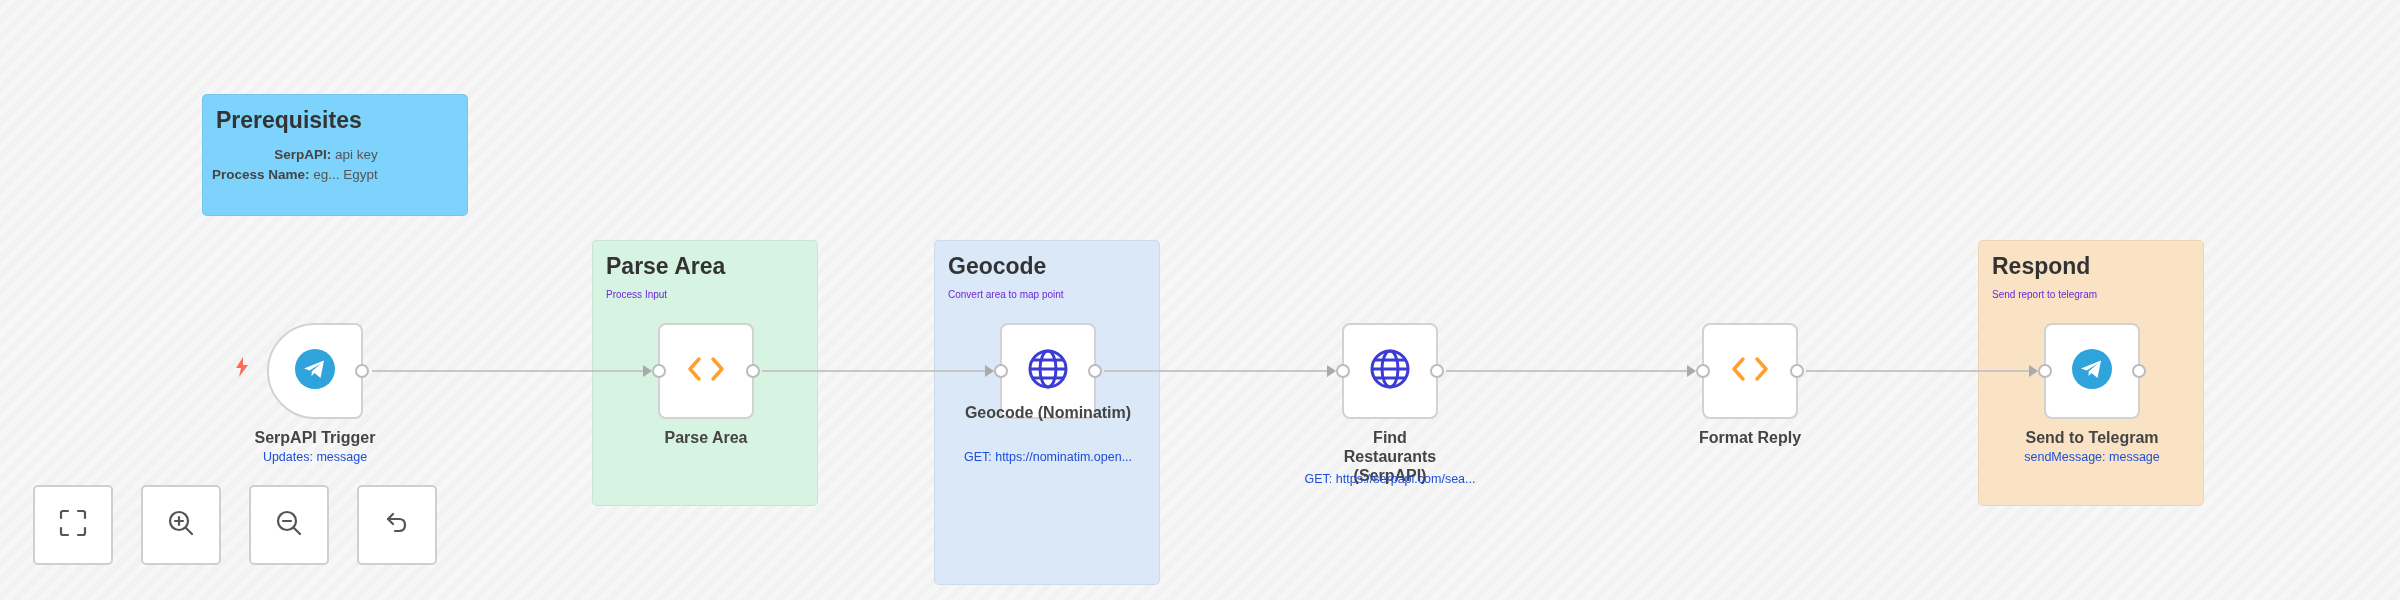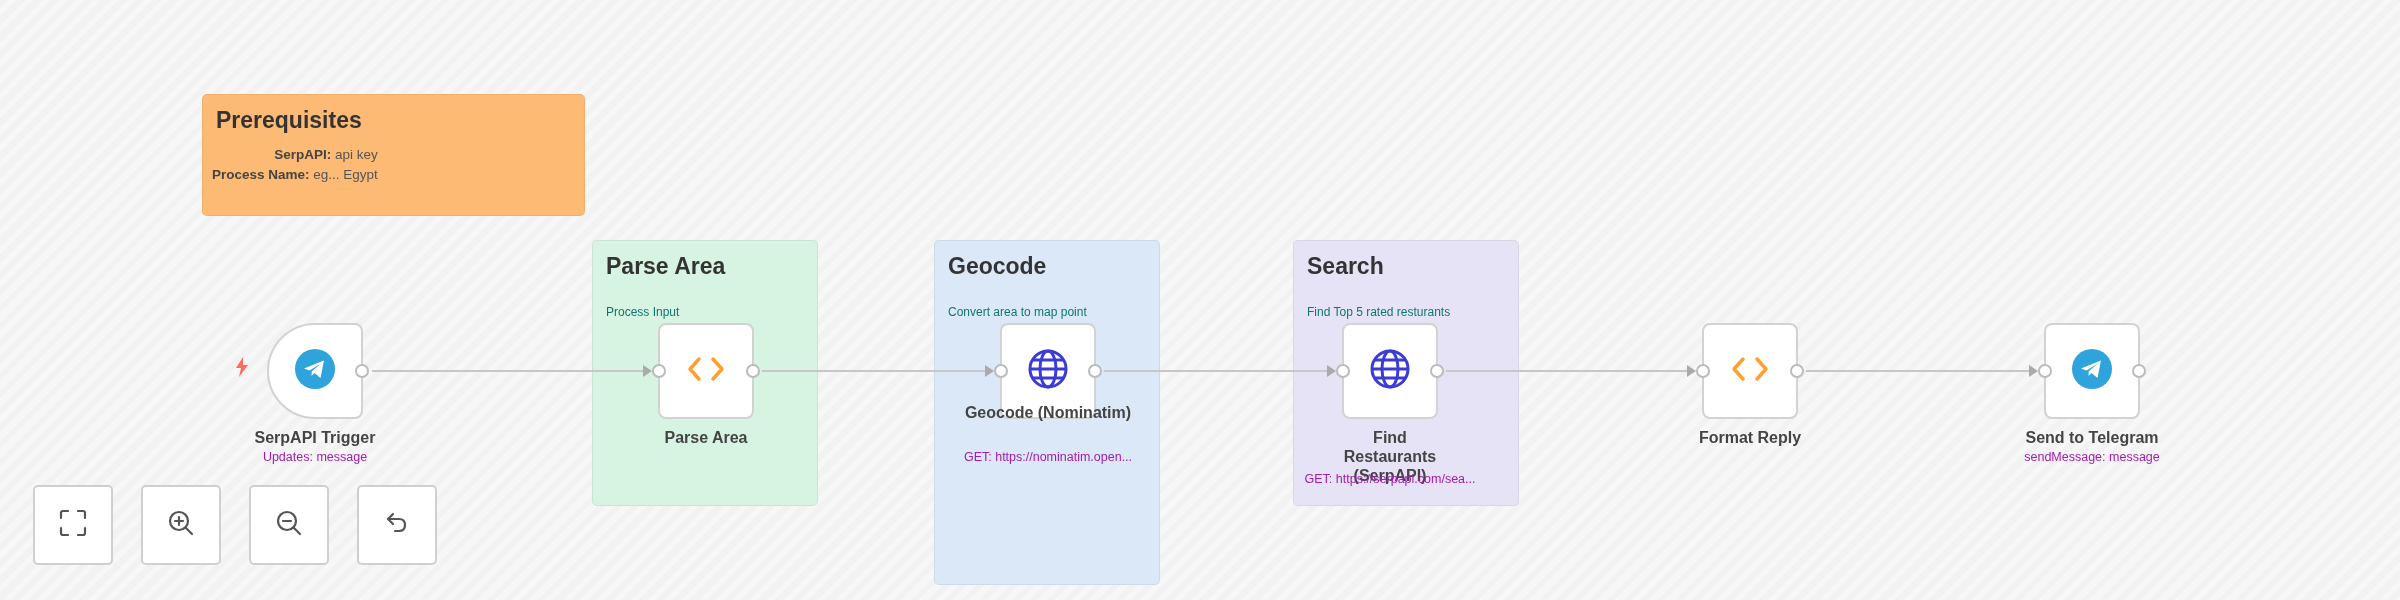--- a/index.html
+++ b/index.html
@@ -8,69 +8,69 @@
       font-family: "Liberation Sans", sans-serif;
       background-color:#f5f5f5;
       background-image: repeating-linear-gradient(135deg, #f2f2f2 0px, #f2f2f2 6px, #f7f7f7 6px, #f7f7f7 12px);
     }
     .canvas { position:absolute; left:0; top:0; width:2400px; height:600px; }
     .sticky {
       position:absolute; border-radius:5px; box-sizing:border-box;
       border:1px solid rgba(0,0,0,0.06);
     }
     .sticky .s-title { position:absolute; left:13px; top:12px; font-size:23px; font-weight:bold; color:#333; }
-    .sticky .s-sub { position:absolute; left:13px; top:64px; font-size:12px; color:#0f766e; white-space:nowrap; }
+    .sticky .s-sub { position:absolute; left:13px; top:48px; font-size:10px; color:#6d28d9; white-space:nowrap; }
     .prereq .line { font-size:13.5px; color:#555; line-height:20px; }
     .prereq .line b { color:#444; }
     .prereq .lines { position:absolute; left:9px; top:50px;text-align:right; }
     .node {
       position:absolute; width:96px; height:96px; background:#fff;
       border:2px solid #d2d2d2; border-radius:8px; box-sizing:border-box;
       display:flex; align-items:center; justify-content:center;
     }
     .node.trigger { border-radius:48px 8px 8px 48px; }
     .handle {
       position:absolute; width:14px; height:14px; border-radius:50%;
       background:#fff; border:2px solid #bbb; box-sizing:border-box;
     }
     .n-label { position:absolute; width:220px; text-align:center; font-size:16px; color:#444; font-weight:600; line-height:19px; }
-    .n-sub { position:absolute; width:220px; text-align:center; font-size:12.5px; color:#a21caf; white-space:nowrap; overflow:hidden; }
+    .n-sub { position:absolute; width:220px; text-align:center; font-size:12.5px; color:#1d4ed8; white-space:nowrap; overflow:hidden; }
     .edge { position:absolute; height:2px; background:#c7c7c7; }
     .arrow { position:absolute; width:0; height:0; border-top:6px solid transparent; border-bottom:6px solid transparent; border-left:9px solid #aaa; }
     .ctrl {
       position:absolute; top:485px; width:80px; height:80px; background:#fff;
       border:2px solid #cfcfcf; border-radius:5px; box-sizing:border-box;
       display:flex; align-items:center; justify-content:center;
     }
     .bolt { position:absolute; color:#ff6d5a; font-size:20px; font-weight:bold; }
   </style>
 </head>
 <body>
 
 <div class="canvas">
 
-  <div class="sticky prereq" style="left:202px;top:94px;width:383px;height:122px;background:#fdba74;">
+  <div class="sticky prereq" style="left:202px;top:94px;width:266px;height:122px;background:#7dd3fc;">
     <div class="s-title">Prerequisites</div>
     <div class="lines">
       <div class="line"><b>SerpAPI:</b><span> api key</span></div>
       <div class="line"><b>Process Name:</b><span> eg... Egypt</span></div>
     </div>
   </div>
 
   <div class="sticky" style="left:592px;top:240px;width:226px;height:266px;background:#d7f3e2;">
     <div class="s-title">Parse Area</div>
     <div class="s-sub">Process Input</div>
   </div>
   <div class="sticky" style="left:934px;top:240px;width:226px;height:345px;background:#dbe8f7;">
     <div class="s-title">Geocode</div>
     <div class="s-sub">Convert area to map point</div>
   </div>
-  <div class="sticky" style="left:1293px;top:240px;width:226px;height:266px;background:#e6e3f6;">
-    <div class="s-title">Search</div>
-    <div class="s-sub">Find Top 5 rated resturants</div>
+  <div class="sticky" style="left:1978px;top:240px;width:226px;height:266px;background:#f9e3c4;">
+    <div class="s-title">Respond</div>
+    <div class="s-sub">Send report to telegram</div>
   </div>
 
   <div class="edge" style="left:372px;top:370px;width:278px;"></div>
   <div class="arrow" style="left:643px;top:365px;"></div>
   <div class="edge" style="left:762px;top:370px;width:230px;"></div>
   <div class="arrow" style="left:985px;top:365px;"></div>
   <div class="edge" style="left:1104px;top:370px;width:230px;"></div>
   <div class="arrow" style="left:1327px;top:365px;"></div>
   <div class="edge" style="left:1446px;top:370px;width:248px;"></div>
   <div class="arrow" style="left:1687px;top:365px;"></div>

